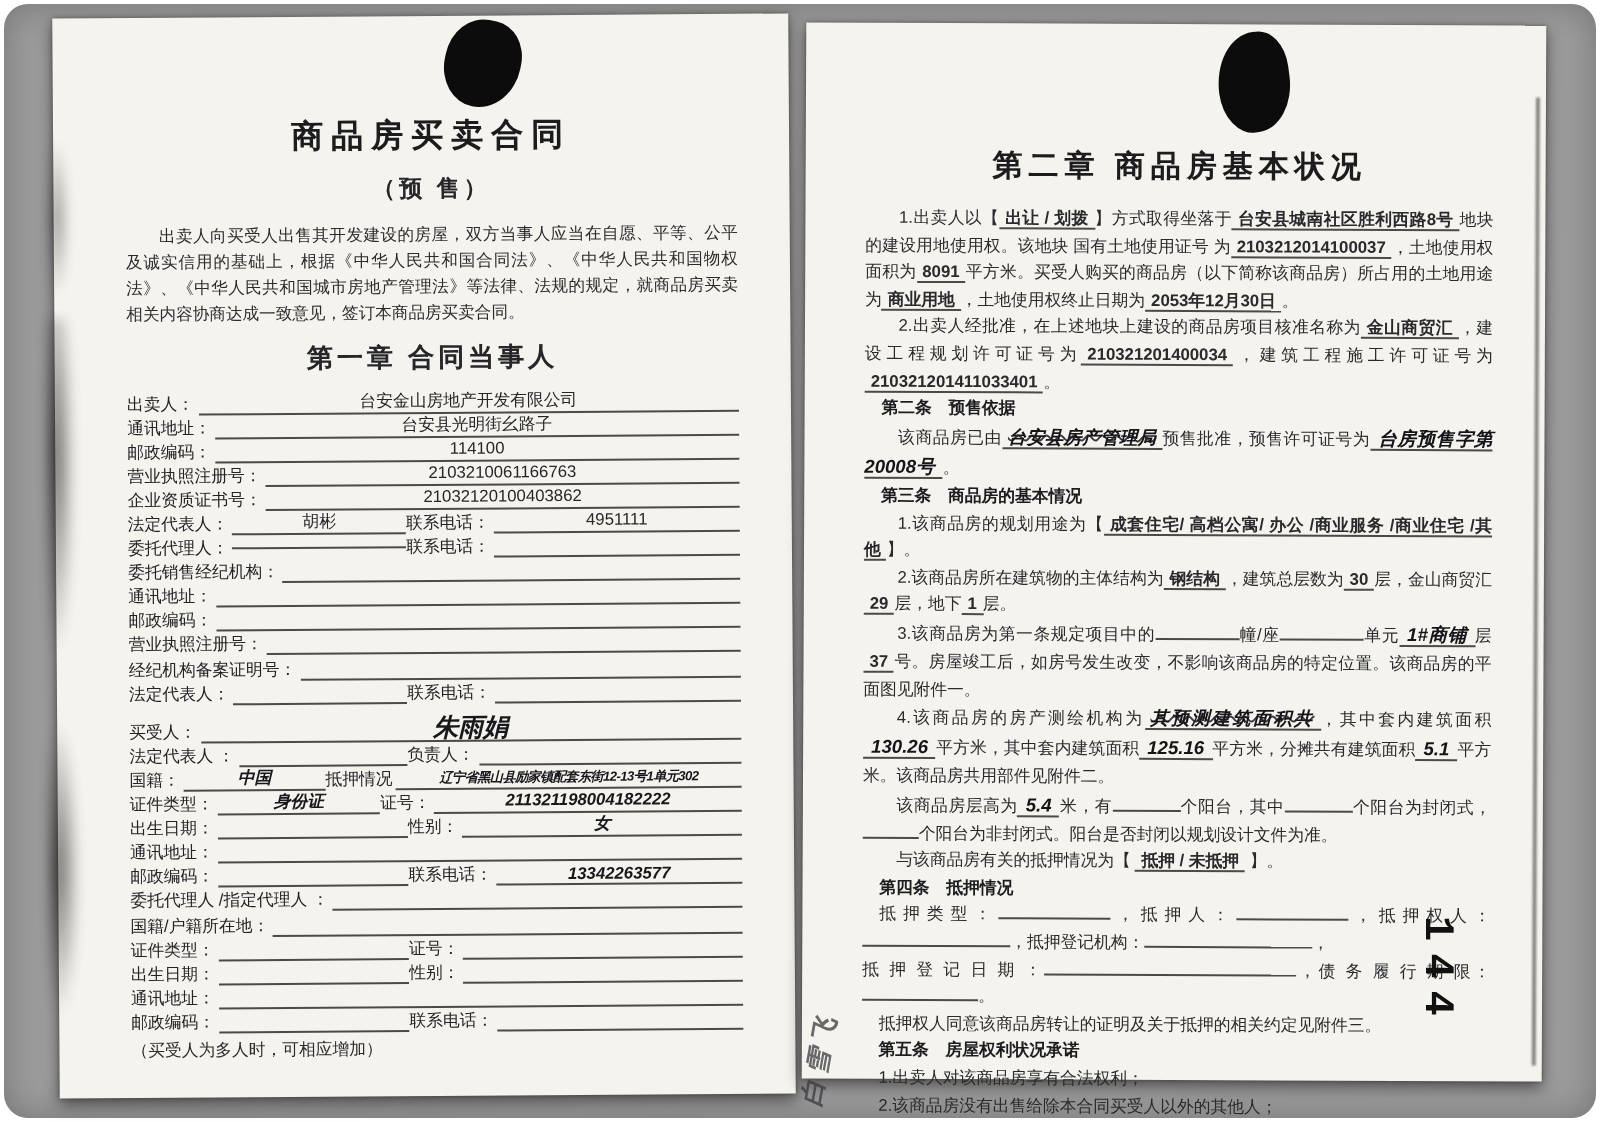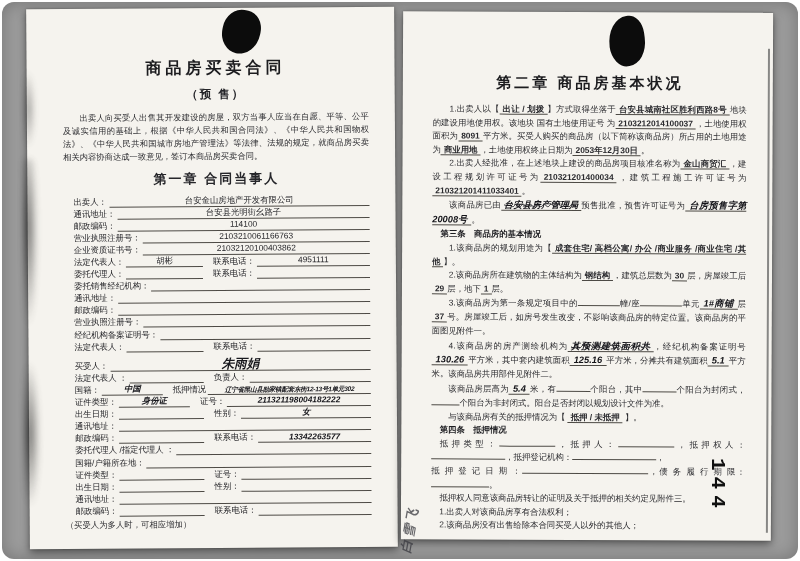--- a/index.html
+++ b/index.html
@@ -28,21 +28,21 @@
   .smudge{position:absolute;filter:blur(3px);opacity:.8;}
 
   
   .lp-inner{position:relative;width:100%;height:100%;padding:50px 26px 0 36px;box-sizing:border-box;}
   .doc-title{font-size:16px;font-weight:700;text-align:center;letter-spacing:4px;color:#1c1c1f;}
   .doc-subtitle{font-size:11.5px;font-weight:700;text-align:center;letter-spacing:2px;margin-top:8px;}
   .intro{font-size:8.3px;line-height:1.55;text-align:justify;text-indent:2em;margin-top:9px;color:#2b2b2f;}
   .chapter{font-size:13px;font-weight:700;text-align:center;letter-spacing:2px;margin-top:8px;margin-bottom:6px;}
   .frow{display:flex;align-items:flex-end;height:12.1px;font-size:8.4px;white-space:nowrap;}
   .fcell{display:flex;align-items:flex-end;min-width:0;}
-  .flabel{white-space:nowrap;padding-right:2px;color:#232327;margin-left:10px;}
+  .flabel{white-space:nowrap;padding-right:2px;color:#232327;}
   .fval{flex:1 1 auto;border-bottom:1px solid #4d4a45;text-align:center;line-height:1.15;min-width:8px;overflow:visible;}
   .hw{font-style:italic;font-weight:600;color:#17171c;}
   .fval.big{font-size:12.5px;line-height:.9;}
   .fval.sm{font-size:6.6px;letter-spacing:-0.3px;}
   .frow-note{font-size:8.4px;margin-top:3px;color:#2b2b2f;}
   .spacer{width:100%;}
 
   
   .rp-inner{position:relative;width:100%;height:100%;padding:62px 26px 0 30px;box-sizing:border-box;}
   .doc-title2{font-size:15px;font-weight:700;text-align:center;letter-spacing:3px;color:#1c1c1f;margin-bottom:10px;}
@@ -120,21 +120,21 @@
           <div class="fcell" style="flex: 1 1 0px;">
             <span class="flabel">法定代表人：</span>
             <span class="fval">胡彬</span>
           </div>
           <div class="fcell" style="flex: 1.2 1 0px;">
             <span class="flabel">联系电话：</span>
             <span class="fval">4951111</span>
           </div>
         </div>
         <div class="frow">
-          <div class="fcell" style="flex: 1 1 0px;">
+          <div class="fcell" style="flex: 1 1 0px; align-items: center;">
             <span class="flabel">委托代理人：</span>
             <span class="fval"></span>
           </div>
           <div class="fcell" style="flex: 1.2 1 0px;">
             <span class="flabel">联系电话：</span>
             <span class="fval"></span>
           </div>
         </div>
         <div class="frow">
           <div class="fcell" style="flex: 1 1 0px;">
@@ -293,32 +293,34 @@
 </div>
 
 <div class="page" id="right-page">
   <div class="ink-blot" id="blot-right"></div>
   <div class="page-edge"></div>
   <div class="rp-inner">
     <div class="doc-title2">第二章 商品房基本状况</div>
     <div id="right-paras">
         <div class="para ind2"><span>1.出卖人以【</span><span class="seg-u">出让 / 划拨</span><span>】方式取得坐落于</span><span class="seg-u">台安县城南社区胜利西路8号</span><span>地块的建设用地使用权。该地块 国有土地使用证号 为</span><span class="seg-u">2103212014100037</span><span>，土地使用权面积为</span><span class="seg-u">8091</span><span>平方米。买受人购买的商品房（以下简称该商品房）所占用的土地用途为</span><span class="seg-u">商业用地</span><span>，土地使用权终止日期为</span><span class="seg-u">2053年12月30日</span><span>。</span></div>
         <div class="para ind2"><span>2.出卖人经批准，在上述地块上建设的商品房项目核准名称为</span><span class="seg-u">金山商贸汇</span><span>，建设工程规划许可证号为</span><span class="seg-u">210321201400034</span><span>，建筑工程施工许可证号为</span><span class="seg-u">210321201411033401</span><span>。</span></div>
+        <div class="para h ind1"><span>第二条　预售依据</span></div>
         <div class="para ind2"><span>该商品房已由</span><span class="seg-s">台安县房产管理局</span><span>预售批准，预售许可证号为</span><span class="seg-h">台房预售字第20008号</span><span>。</span></div>
         <div class="para h ind1"><span>第三条　商品房的基本情况</span></div>
         <div class="para ind2"><span>1.该商品房的规划用途为【</span><span class="seg-u">成套住宅/ 高档公寓/ 办公 /商业服务 /商业住宅 /其他</span><span>】。</span></div>
-        <div class="para ind2"><span>2.该商品房所在建筑物的主体结构为</span><span class="seg-u">钢结构</span><span>，建筑总层数为</span><span class="seg-u">30</span><span>层，房屋竣工后</span><span class="seg-u">29</span><span>层，地下</span><span class="seg-u">1</span><span>层。</span></div>
+        <div class="para ind2"><span>2.该商品房所在建筑物的主体结构为</span><span class="seg-u">钢结构</span><span>，建筑总层数为</span><span class="seg-u">30</span><span>层，金山商贸汇</span><span class="seg-u">29</span><span>层，地下</span><span class="seg-u">1</span><span>层。</span></div>
         <div class="para ind2"><span>3.该商品房为第一条规定项目中的</span><span class="seg-b" style="width: 42px;"></span><span>幢/座</span><span class="seg-b" style="width: 42px;"></span><span>单元</span><span class="seg-h">1#商铺</span><span>层</span><span class="seg-u">37</span><span>号。房屋竣工后，如房号发生改变，不影响该商品房的特定位置。该商品房的平面图见附件一。</span></div>
-        <div class="para ind2"><span>4.该商品房的房产测绘机构为</span><span class="seg-s">其预测建筑面积共</span><span>，经纪机构备案证明号</span><span class="seg-h">130.26</span><span>平方米，其中套内建筑面积</span><span class="seg-h">125.16</span><span>平方米，分摊共有建筑面积</span><span class="seg-h">5.1</span><span>平方米。该商品房共用部件见附件二。</span></div>
+        <div class="para ind2"><span>4.该商品房的房产测绘机构为</span><span class="seg-s">其预测建筑面积共</span><span>，其中套内建筑面积</span><span class="seg-h">130.26</span><span>平方米，其中套内建筑面积</span><span class="seg-h">125.16</span><span>平方米，分摊共有建筑面积</span><span class="seg-h">5.1</span><span>平方米。该商品房共用部件见附件二。</span></div>
         <div class="para ind2"><span>该商品房层高为</span><span class="seg-h">5.4</span><span>米，有</span><span class="seg-b" style="width: 34px;"></span><span>个阳台，其中</span><span class="seg-b" style="width: 34px;"></span><span>个阳台为封闭式，</span><span class="seg-b" style="width: 28px;"></span><span>个阳台为非封闭式。阳台是否封闭以规划设计文件为准。</span></div>
         <div class="para ind2"><span>与该商品房有关的抵押情况为【 </span><span class="seg-u">抵押 / 未抵押</span><span> 】。</span></div>
         <div class="para h ind1"><span>第四条　抵押情况</span></div>
         <div class="para ind1"><span>抵押类型：</span><span class="seg-b" style="width: 56px;"></span><span>，抵押人：</span><span class="seg-b" style="width: 56px;"></span><span>，抵押权人：</span><span class="seg-b" style="width: 74px;"></span><span>，抵押登记机构：</span><span class="seg-b" style="width: 84px;"></span><span>，</span></div>
         <div class="para"><span>抵 押 登 记 日 期 ：</span><span class="seg-b" style="width: 126px;"></span><span>，债 务 履 行 期 限：</span><span class="seg-b" style="width: 58px;"></span><span>。</span></div>
         <div class="para ind1"><span>抵押权人同意该商品房转让的证明及关于抵押的相关约定见附件三。</span></div>
+        <div class="para h ind1"><span>第五条　房屋权利状况承诺</span></div>
         <div class="para ind1"><span>1.出卖人对该商品房享有合法权利；</span></div>
         <div class="para ind1"><span>2.该商品房没有出售给除本合同买受人以外的其他人；</span></div>
       </div>
   </div>
 </div>
 
 <div id="page-number">144</div>
 <div id="spine-note">白雪飞</div>
 
 </body></html>

